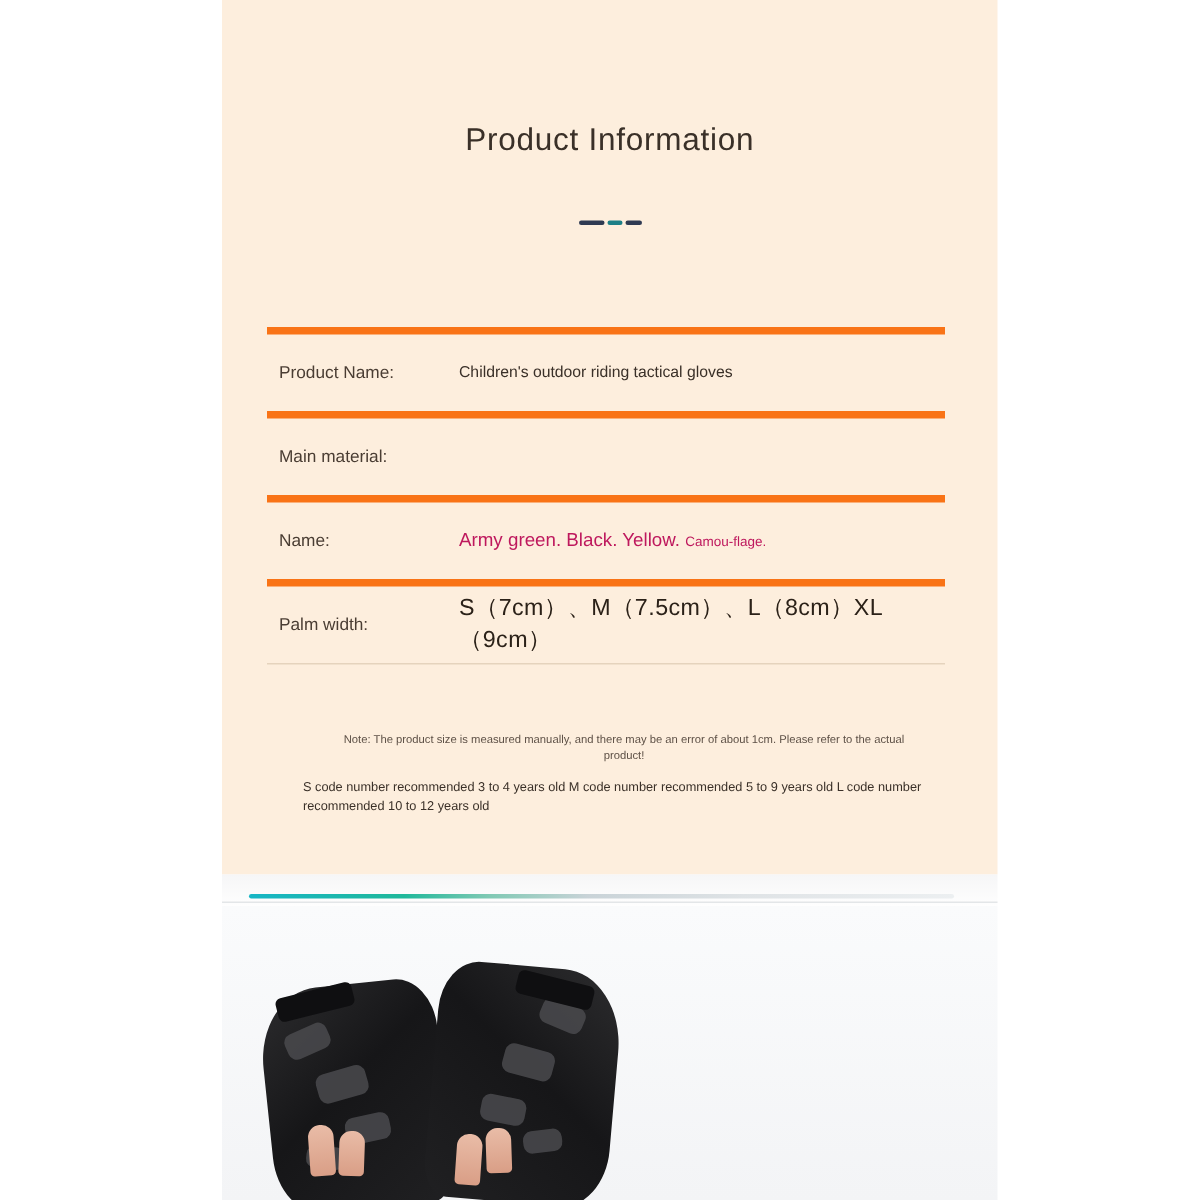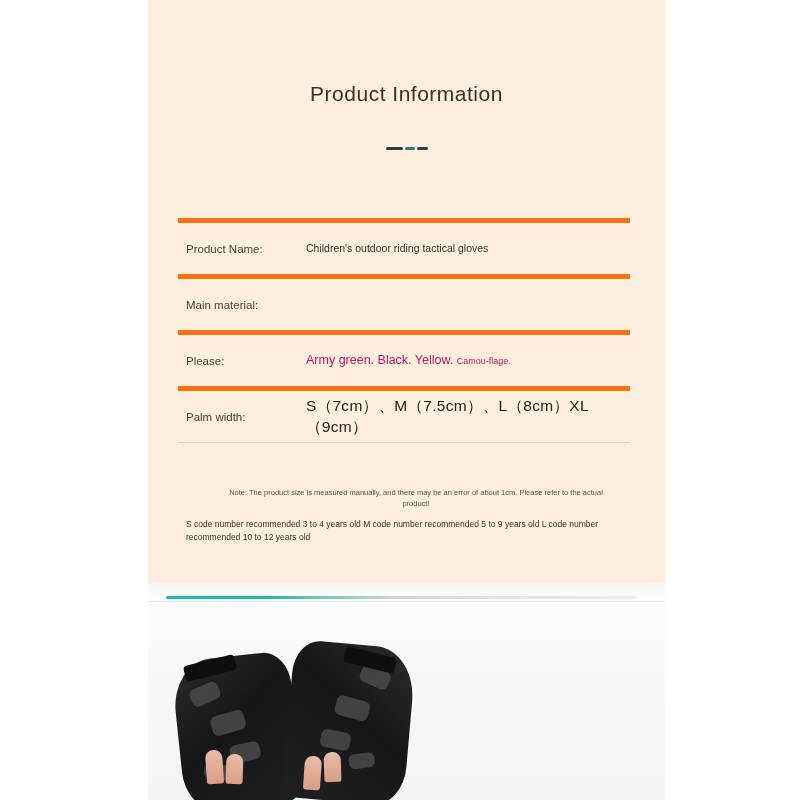--- a/index.html
+++ b/index.html
@@ -118,21 +118,21 @@
     top: 488px;
     width: 400px;
     font-size: 7.5px;
     color: #5d5046;
     text-align: center;
     line-height: 1.45;
   }
 
   .note-block {
     position: absolute;
-    left: 38px;
+    left: 54px;
     top: 518px;
     width: 440px;
     font-size: 8.5px;
     color: #3a3028;
     line-height: 1.55;
   }
 
   .note-block .note-line2 {
     margin-top: 10px;
     padding-left: 8px;
@@ -255,21 +255,21 @@
       <div class="spec-row">
         <div class="spec-label">Product Name:</div>
         <div class="spec-value">Children's outdoor riding tactical gloves</div>
       </div>
 
       <div class="spec-row">
         <div class="spec-label">Main material:</div>
       </div>
 
       <div class="spec-row">
-        <div class="spec-label">Please:</div>
+        <div class="spec-label">Name:</div>
         <div class="spec-value med">
           <span>Army green. Black. Yellow.</span>
           <span class="wrap-small">Camou-flage.</span>
         </div>
       </div>
 
 
       <div class="spec-row">
         <div class="spec-label">Palm width:</div>
         <div class="spec-value big">S（7cm）、M（7.5cm）、L（8cm）XL（9cm）</div>

